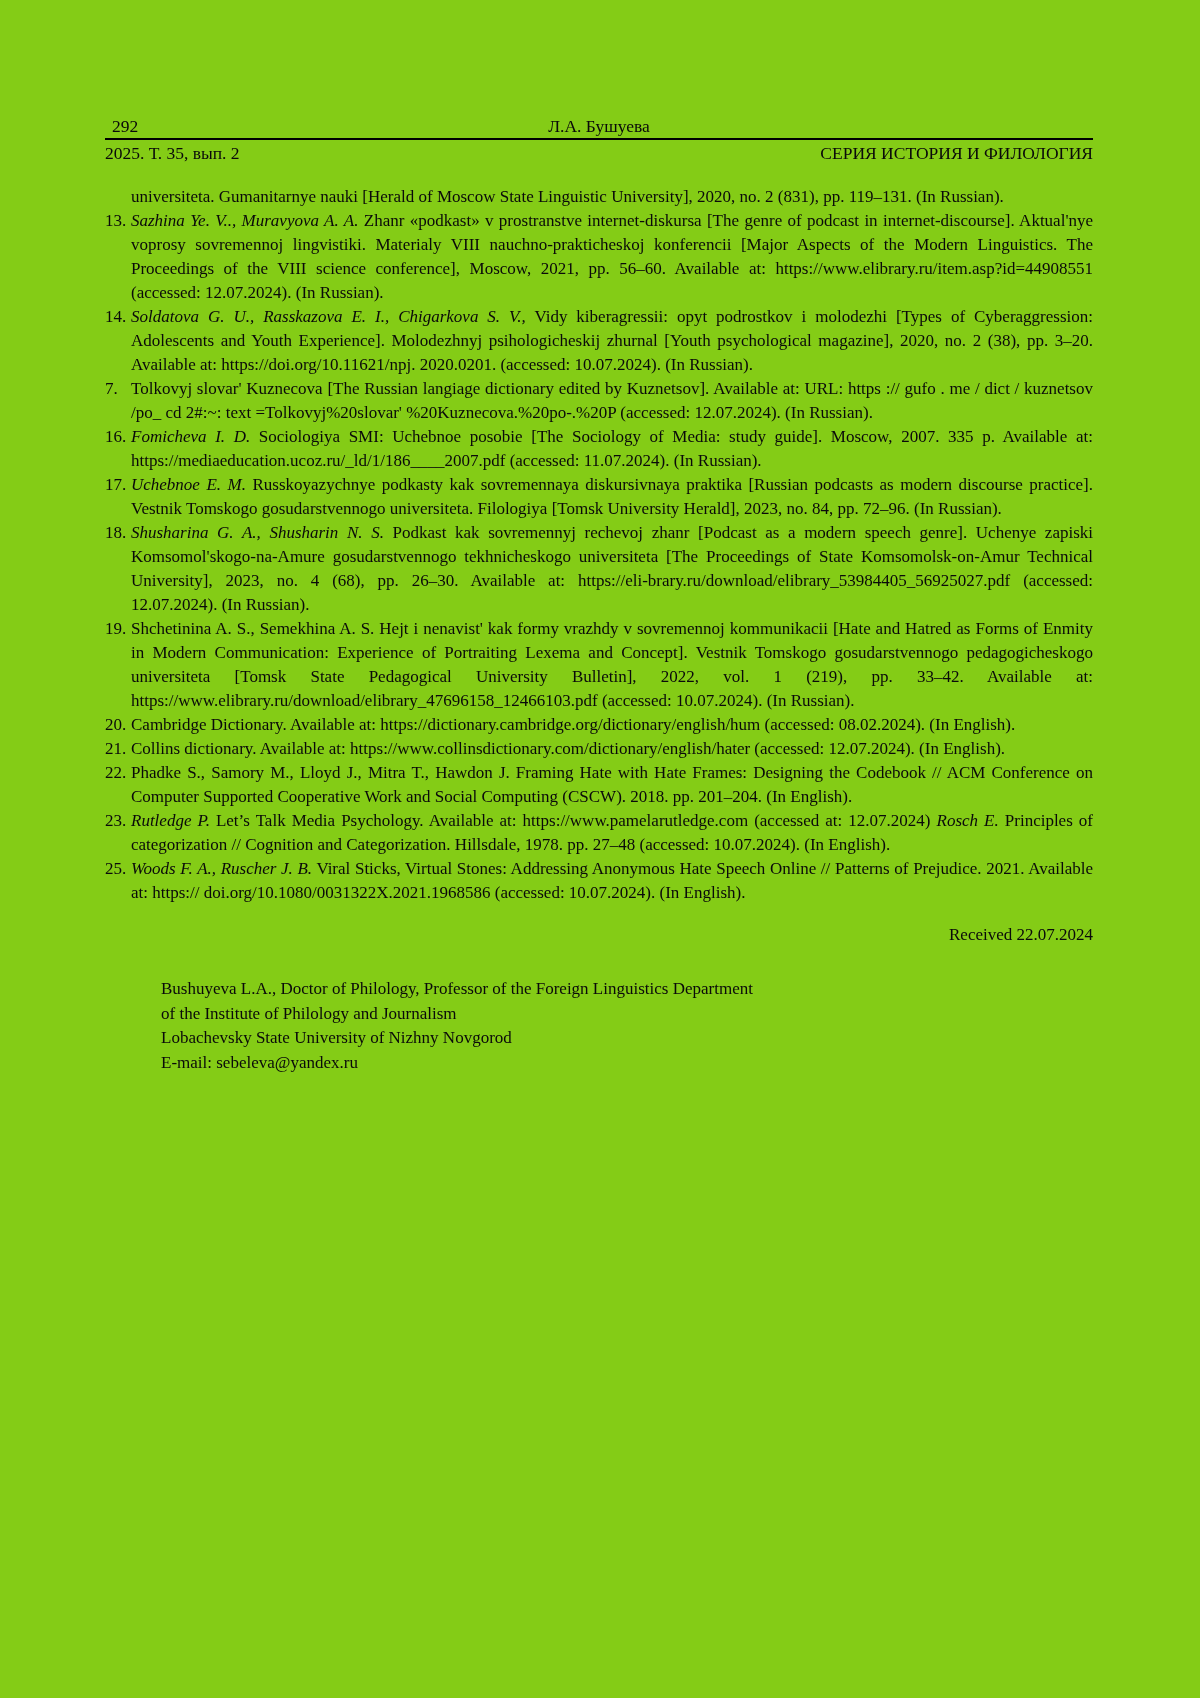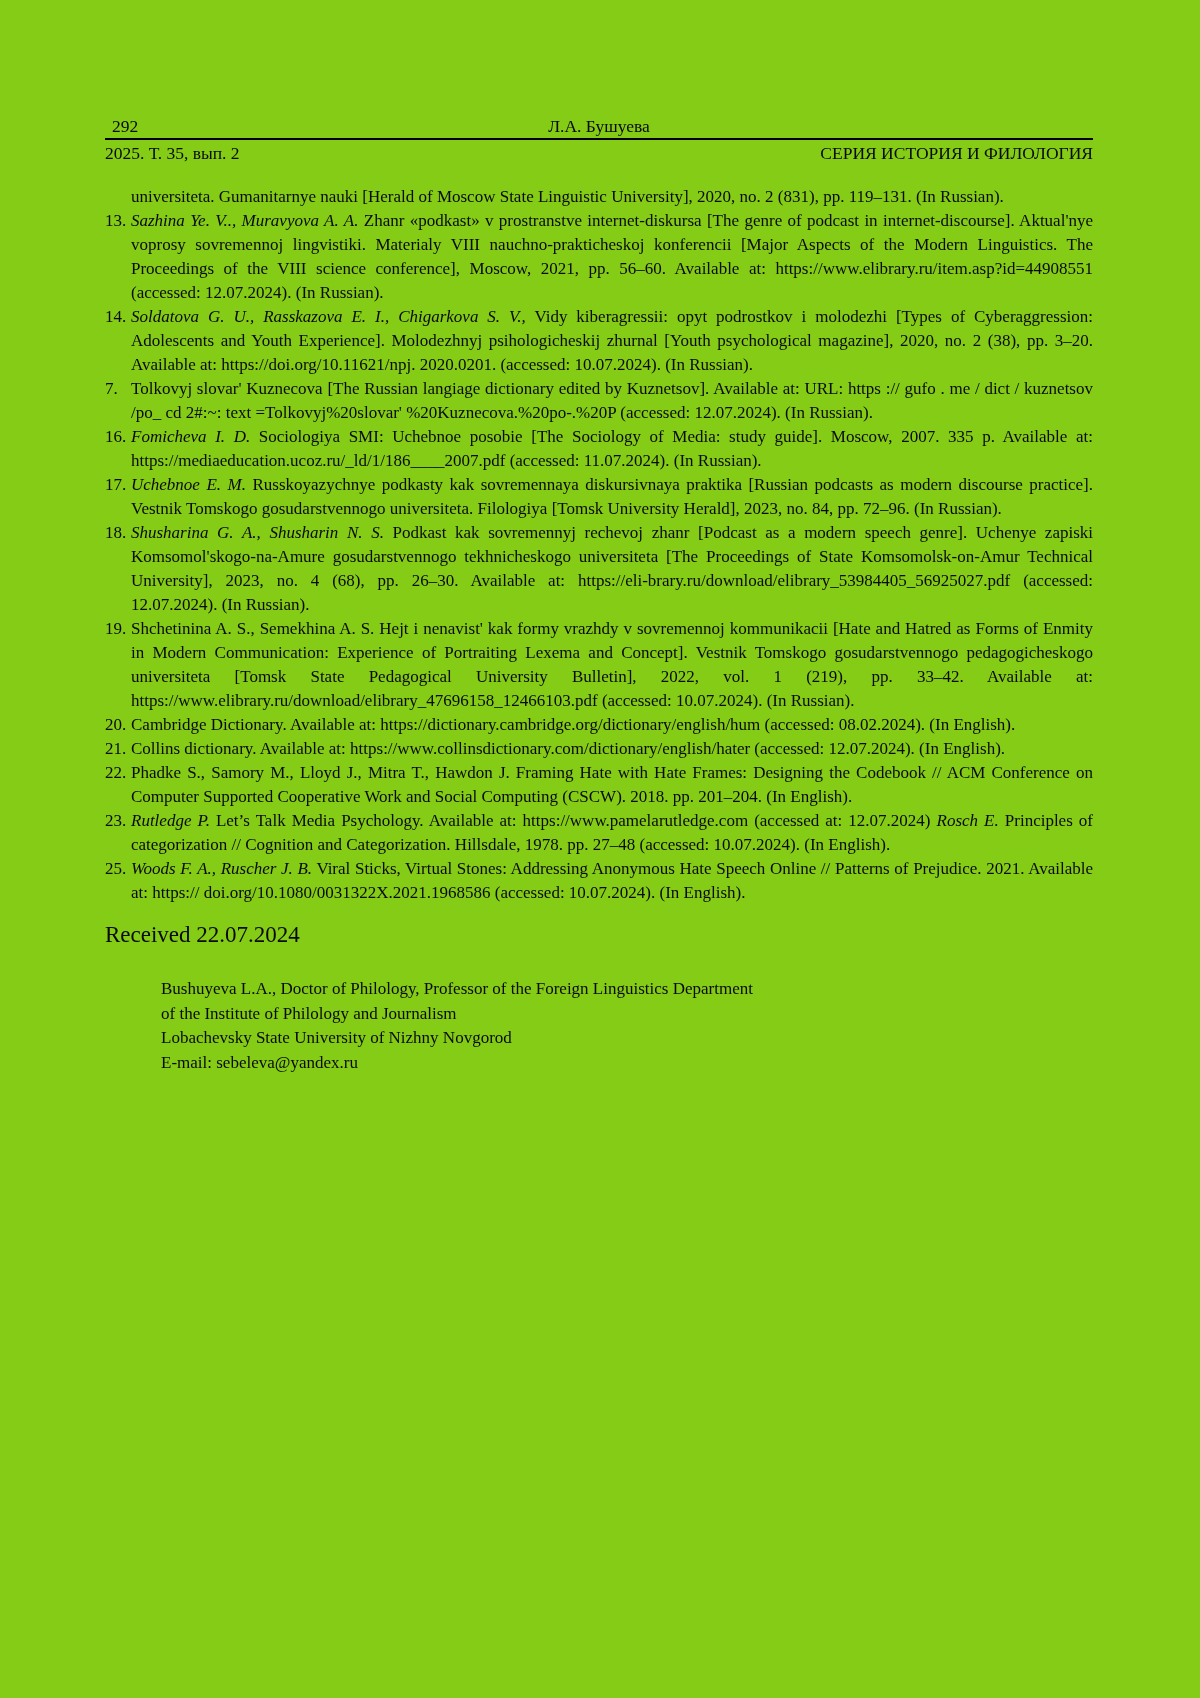--- a/index.html
+++ b/index.html
@@ -39,21 +39,22 @@
     font-size: 17px;
     line-height: 24px;
     text-align: justify;
   }
   .cont-para { margin-left: 26px; }
   .ref-item { padding-left: 26px; text-indent: -26px; }
   .ref-num { display: inline-block; width: 26px; text-indent: 0; }
   .it { font-style: italic; }
   .received {
     margin-top: 18px;
-    font-size: 23px;
+    text-align: right;
+    font-size: 17px;
     line-height: 24px;
   }
   .author-block {
     margin-top: 30px;
     margin-left: 56px;
     font-size: 17px;
     line-height: 24.5px;
     text-align: left;
   }
 </style>

